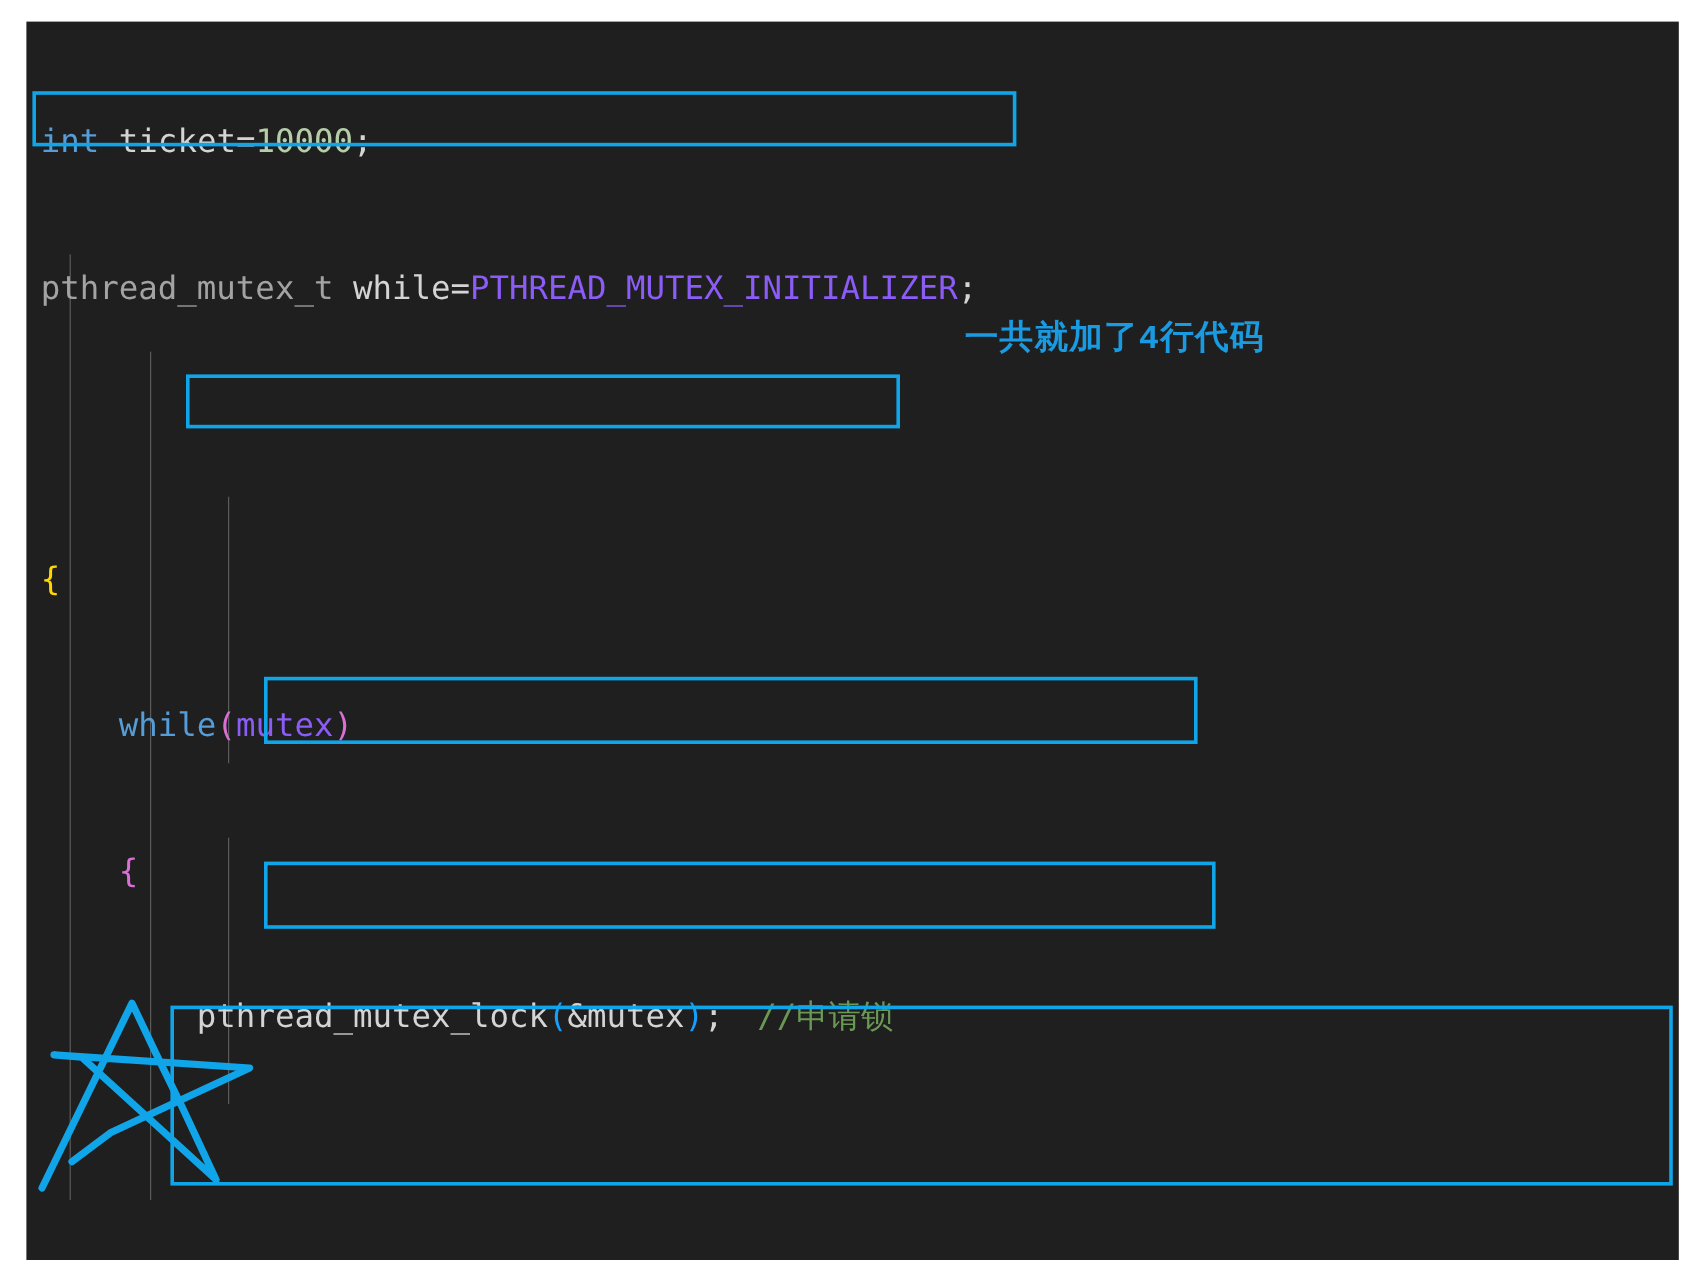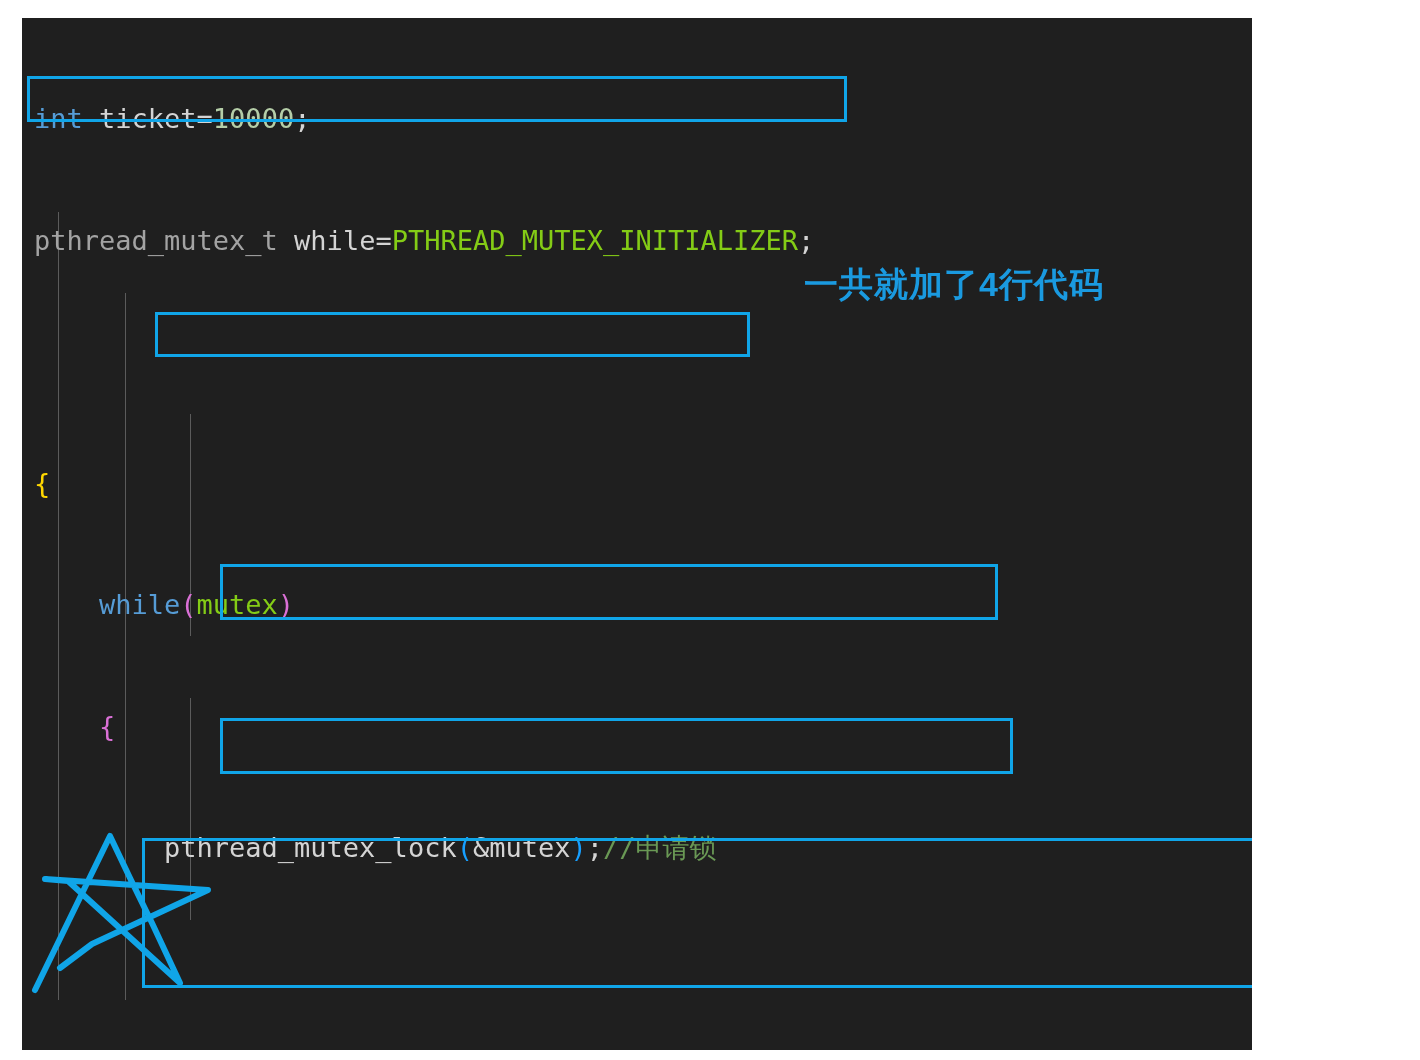--- a/index.html
+++ b/index.html
@@ -12,21 +12,21 @@
     height: 1060px;
     overflow: hidden;
     font-family: "DejaVu Sans Mono", monospace;
   }
 
   
   #editor {
     position: absolute;
     left: 22px;
     top: 18px;
-    width: 1230px;
+    width: 1377px;
     height: 1032px;
     background: #1f1f1f;
     overflow: hidden;
   }
 
   .code {
     position: absolute;
     left: 0;
     top: 0;
     width: 100%;
@@ -42,22 +42,22 @@
     height: 40.5px;
     padding-left: 12px;
     white-space: pre;
   }
 
   
   .kw      { color: #569cd6; }   
   .type    { color: #a3a3a3; }   
   .var     { color: #d4d4d4; }   
   .num     { color: #b5cea8; }   
-  .macro   { color: #84cc16; }   
-  .cmt     { color: #6a9955; }   
+  .macro   { color: #8b5cf6; }   
+  .cmt     { color: #6a9955; margin-left: 28px; }   
   .op      { color: #d4d4d4; }
   .b1      { color: #ffd700; }   
   .b2      { color: #da70d6; }   
   .b3      { color: #179fff; }   
 
   
   .guide {
     position: absolute;
     width: 1px;
     background: #707070;
@@ -69,23 +69,23 @@
     position: absolute;
     border: 3px solid #10a5e8;
     box-sizing: border-box;
     pointer-events: none;
   }
 
   
   #note {
     position: absolute;
     color: #1a9ae0;
-    font-family: Liberation Sans, sans-serif;
+    font-family: Liberation Mono, monospace;
     font-weight: bold;
-    font-size: 34px;
+    font-size: 28px;
     letter-spacing: 1px;
     white-space: nowrap;
   }
 
   
   #star {
     position: absolute;
     pointer-events: none;
   }
 </style>

